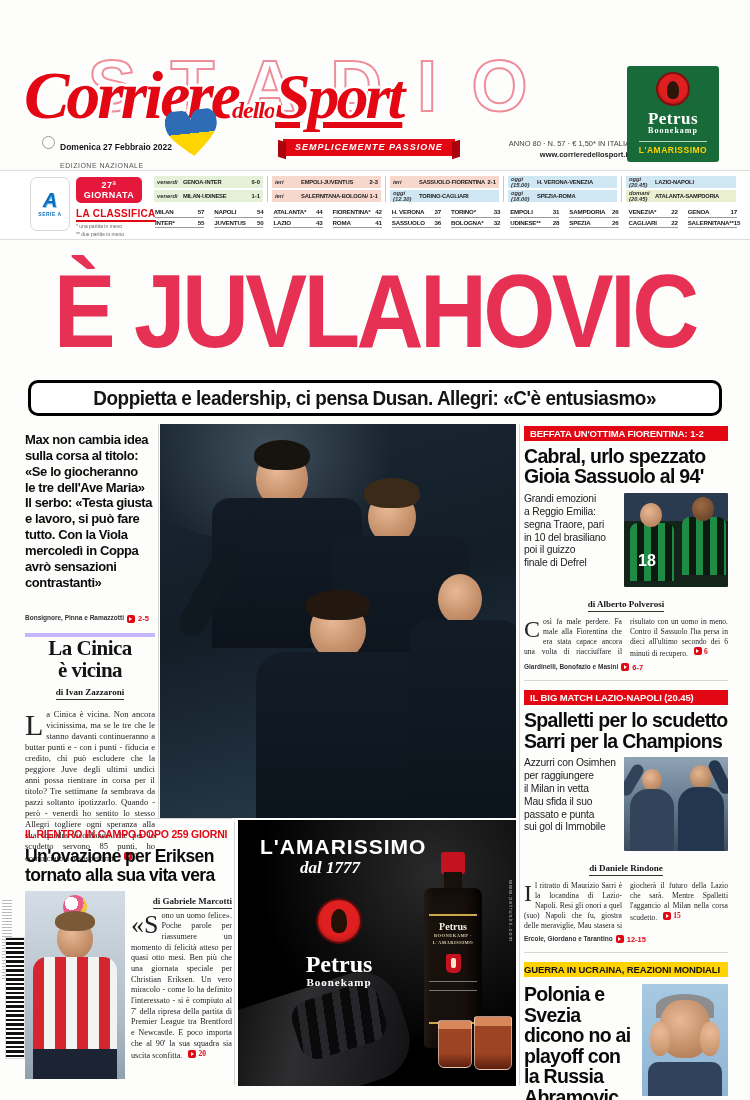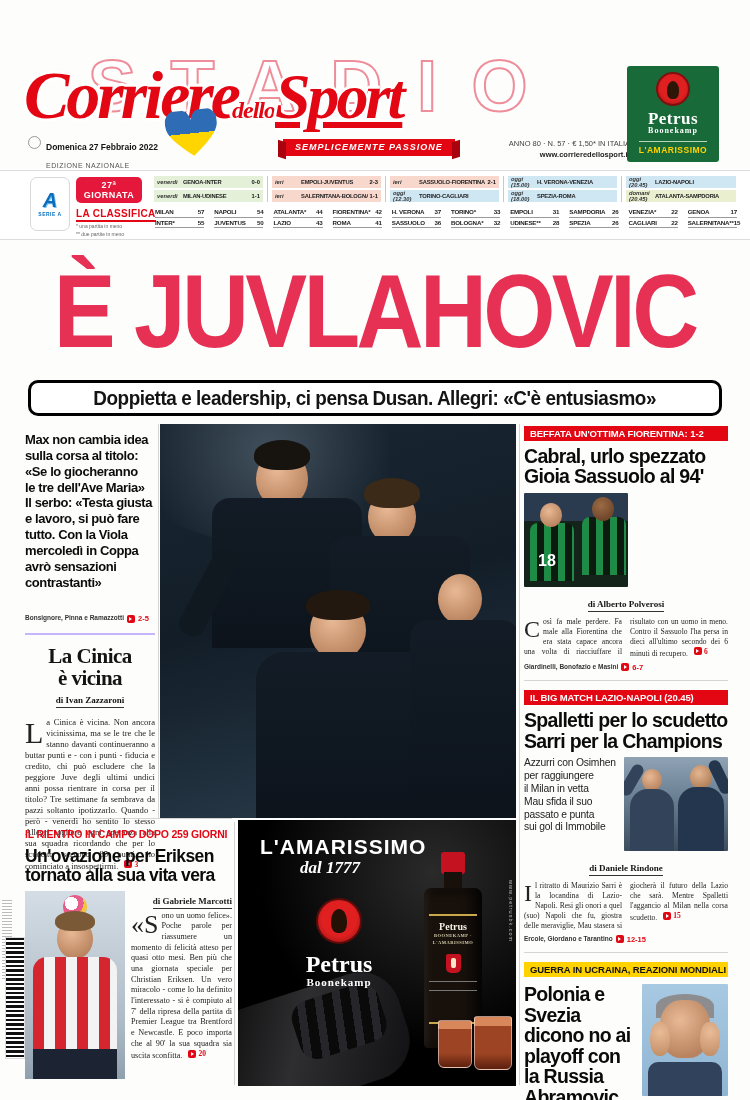--- a/index.html
+++ b/index.html
@@ -23,21 +23,21 @@
   
   .ghost{position:absolute;left:88px;top:50px;font:900 72px/1 var(--sans);letter-spacing:.48em;
     color:#fff;-webkit-text-stroke:2px #ef8e9b;z-index:1;}
   .logo{position:absolute;left:24px;top:56px;z-index:2;color:var(--red);
     font-family:var(--serif);font-style:italic;font-weight:700;white-space:nowrap;
     text-shadow:3px 0 0 #fff,-3px 0 0 #fff,0 3px 0 #fff,0 -3px 0 #fff,2px 2px 0 #fff,-2px -2px 0 #fff;}
   .logo .w1{font-size:68px;letter-spacing:-3px;}
   .logo .w2{font-size:24px;letter-spacing:-1px;margin-left:-6px;font-style:italic;}
   .logo .w3{font-size:64px;letter-spacing:-3px;text-decoration:underline;}
   .heart{position:absolute;left:166px;top:110px;z-index:3;transform:rotate(-6deg);}
-  .dateline{position:absolute;left:28px;top:136px;z-index:3;display:flex;gap:5px;align-items:flex-start;}
+  .dateline{position:absolute;left:42px;top:136px;z-index:3;display:flex;gap:5px;align-items:flex-start;}
   .datecircle{width:13px;height:13px;border:1.5px solid #999;border-radius:50%;}
   .date-txt{font:700 8.5px/1.25 var(--sans);}
   .edition{font:400 7px/1.4 var(--sans);color:#555;letter-spacing:.5px;}
   .ribbon{position:absolute;left:283px;top:139px;z-index:3;background:var(--red);color:#fff;
     font:700 italic 9px/17px var(--sans);padding:0 12px;letter-spacing:1px;}
   .ribbon:before,.ribbon:after{content:"";position:absolute;top:2px;width:8px;height:17px;background:#a9040e;z-index:-1;}
   .ribbon:before{left:-5px;transform:skewY(18deg);}
   .ribbon:after{right:-5px;transform:skewY(-18deg);}
   .issue{position:absolute;left:470px;top:138px;width:160px;text-align:right;font:400 7.5px/1.5 var(--sans);color:#444;}
   .issue .site{font-weight:700;color:#222;}
@@ -90,40 +90,40 @@
   .vrule2{position:absolute;left:519px;top:424px;width:1px;height:661px;background:#d5d5d5;}
   .vrule3{position:absolute;left:234px;top:822px;width:1px;height:263px;background:#d5d5d5;}
   .hrule1{position:absolute;left:25px;top:818px;width:207px;height:1px;background:#d5d5d5;}
 
   .left-col{position:absolute;left:25px;top:428px;width:130px;}
   .quote{font:800 13px/1.22 var(--sans);letter-spacing:-.4px;color:#0c0c0c;}
   .byline{display:flex;align-items:center;gap:3px;font:700 6.5px/1 var(--sans);color:#333;margin-top:24px;}
   .pmark{width:8px;height:8px;background:var(--red);border-radius:2px;display:inline-block;position:relative;flex:0 0 auto;}
   .pmark:after{content:"";position:absolute;left:2.5px;top:2px;border-left:3px solid #fff;border-top:2px solid transparent;border-bottom:2px solid transparent;}
   .pages{color:var(--red);font-weight:800;font-size:7.5px;}
-  .cinica{border-top:2px solid #c4b5fd;margin-top:10px;padding-top:10px;text-align:center;}
+  .cinica{border-top:4px solid #c4b5fd;margin-top:10px;text-align:center;}
   .cinica h3{font:700 21px/1.05 var(--serif);letter-spacing:-.5px;}
   .author{font:700 9px/1 var(--serif);margin-top:6px;display:inline-block;border-bottom:1px solid #333;padding-bottom:2px;}
   .ed-body{margin-top:9px;text-align:justify;font:400 8.6px/1.28 var(--serif);color:#1c1c1c;position:relative;}
   .dropcap{float:left;font:400 30px/0.8 var(--serif);padding:4px 3px 0 0;color:#222;}
   .endmark{display:inline-flex;align-items:center;gap:2px;margin-left:4px;}
 
   .main-photo{position:absolute;left:160px;top:424px;width:356px;height:394px;overflow:hidden;
     background:linear-gradient(165deg,#1a2733 0%,#121d27 45%,#223240 80%,#2d3d49 100%);}
   .mp-light{position:absolute;left:-40px;top:-60px;width:300px;height:180px;border-radius:50%;
     background:radial-gradient(circle,rgba(190,210,225,.25),transparent 70%);}
   .head{position:absolute;border-radius:50%;background:radial-gradient(circle at 40% 35%,#e8b894,#b9835f 75%);}
   .hair{position:absolute;border-radius:50% 50% 40% 40%;background:#17130f;}
   .torso{position:absolute;border-radius:18px 18px 0 0;background:linear-gradient(180deg,#131c26,#0c131b);}
   .arm{position:absolute;background:#101820;border-radius:12px;}
 
   .right-col{position:absolute;left:524px;top:426px;width:204px;}
   .rlabel{background:var(--red);color:#fff;font:700 9.5px/15px var(--sans);padding:0 6px;letter-spacing:-.1px;
     display:block;white-space:nowrap;}
-  .ylabel{background:#ffd200;color:#111;font:800 9.5px/15px var(--sans);padding:0 6px;letter-spacing:-.1px;display:block;white-space:nowrap;}
+  .ylabel{background:#ffd200;color:#111;font:800 9.5px/15px var(--sans);padding:0 0;letter-spacing:-.1px;display:block;white-space:nowrap;}
   .story-title{font:800 19.5px/1.05 var(--sans);letter-spacing:-.7px;margin-top:5px;color:#0b0b0b;}
   .story-flex{display:flex;gap:6px;margin-top:6px;}
   .summary{font:400 10.3px/1.25 var(--sans);letter-spacing:-.2px;color:#222;flex:1;}
   .sphoto{width:104px;height:94px;flex:0 0 auto;position:relative;overflow:hidden;border-radius:1px;}
   .story .author-row{text-align:center;margin-top:6px;}
   .two-col{margin-top:5px;column-count:2;column-gap:8px;text-align:justify;font:400 7.6px/1.3 var(--serif);color:#1d1d1d;}
   .two-col .dropcap{font-size:24px;padding-top:3px;}
   .story .byline{margin-top:5px;}
   .sdiv{border:none;border-top:1px solid #d5d5d5;margin:9px 0;}
 
@@ -455,20 +455,26 @@
     <div class="arm" style="left:36px;top:120px;width:26px;height:96px;transform:rotate(28deg);"></div>
   </figure>
 
   <aside class="right-col">
 
     <div class="story">
       <span class="rlabel">BEFFATA UN'OTTIMA FIORENTINA: 1-2</span>
       <h2 class="story-title pre">Cabral, urlo spezzato
 Gioia Sassuolo al 94'</h2>
       <div class="story-flex">
+        <p class="summary pre">Grandi emozioni
+a Reggio Emilia:
+segna Traore, pari
+in 10 del brasiliano
+poi il guizzo
+finale di Defrel</p>
         <div class="sphoto ph-sassuolo">
           <div class="stripe-green" style="left:6px;top:30px;"></div>
           <div class="stripe-green" style="left:58px;top:24px;"></div>
           <div class="head" style="left:16px;top:10px;width:22px;height:24px;"></div>
           <div class="head" style="left:68px;top:4px;width:22px;height:24px;background:radial-gradient(circle at 40% 35%,#9c6b45,#6d452a 75%);"></div>
           <span class="num18" style="left:14px;top:60px;">18</span>
         </div>
       </div>
       <div class="author-row" style="text-align:center;margin-top:6px;">
         <span class="author">di Alberto Polverosi</span>

